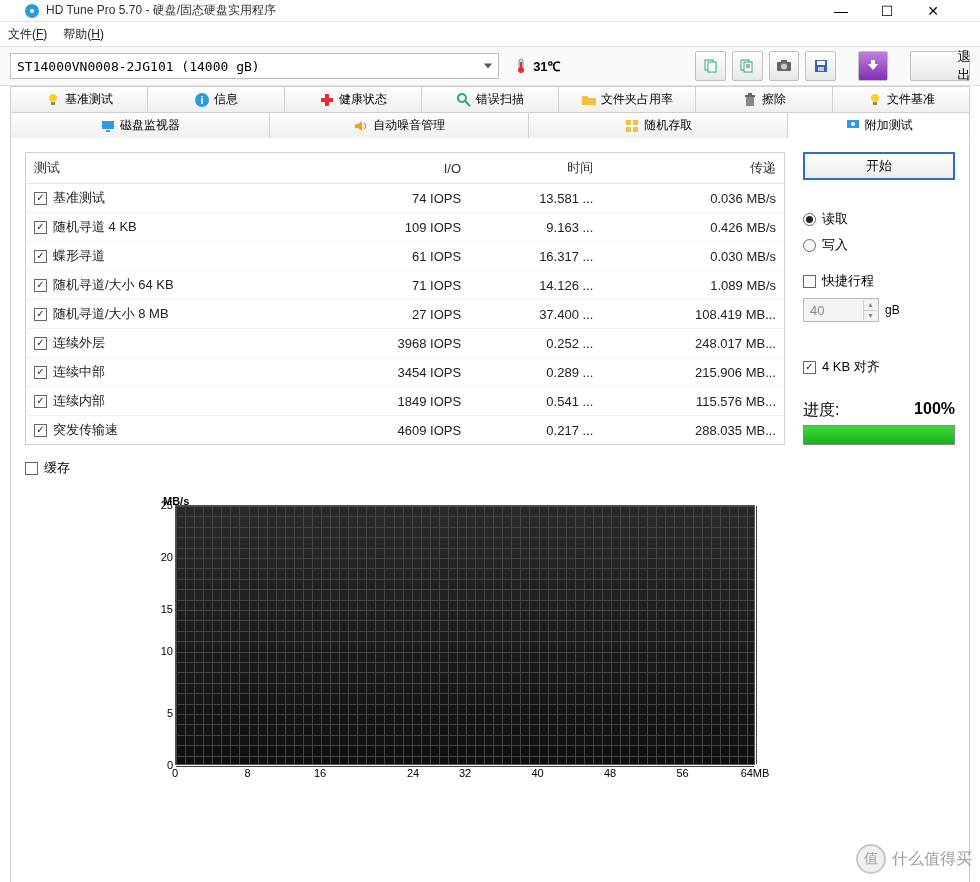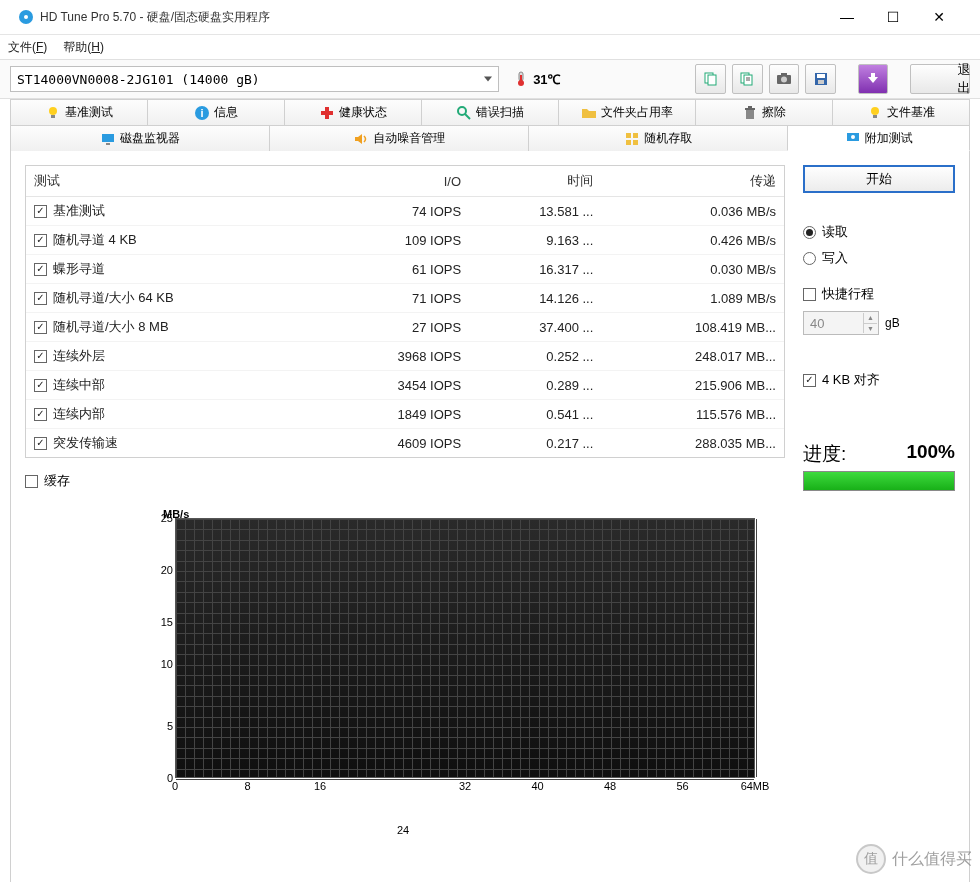--- a/index.html
+++ b/index.html
@@ -1,17 +1,17 @@
 <!DOCTYPE html>
 <html><head>
 <meta charset="utf-8">
 <style>
 * { box-sizing: border-box; margin: 0; padding: 0; }
 body { font-family: "Microsoft YaHei", "Segoe UI", Tahoma, sans-serif; font-size: 12px; background: #fff; width: 980px; height: 882px; overflow: hidden; position: relative; }
-.titlebar { height: 35px; display: flex; align-items: center; padding: 0 18px; border-bottom: 1px solid #e5e5e5; }
+.titlebar { height: 22px; display: flex; align-items: center; padding: 0 24px; border-bottom: 1px solid #e5e5e5; }
 .titlebar .app-icon { width: 16px; height: 16px; margin-right: 6px; display: inline-flex; align-items: center; justify-content: center; }
 .titlebar .title { flex: 1; font-size: 12px; color: #333; }
 .winbtns { display: flex; gap: 0; }
 .winbtn { width: 46px; height: 28px; display: flex; align-items: center; justify-content: center; font-size: 14px; cursor: default; }
 .menubar { height: 24px; display: flex; align-items: center; padding: 0 8px; gap: 16px; font-size: 12px; color: #222; }
 .menubar span u { text-decoration: underline; }
 .toolbar { height: 40px; display: flex; align-items: center; padding: 4px 10px; gap: 6px; border-top: 1px solid #e0e0e0; border-bottom: 1px solid #e0e0e0; background: #fafafa; }
 .drive-select { width: 510px; height: 26px; border: 1px solid #bfbfbf; background: #fff; display: flex; align-items: center; padding: 0 6px; font-family: Consolas, monospace; font-size: 13px; position: relative; }
 .drive-select::after { content: ""; position: absolute; right: 6px; top: 50%; transform: translateY(-50%); border-left: 4px solid transparent; border-right: 4px solid transparent; border-top: 5px solid #555; }
 .temp { display: flex; align-items: center; gap: 4px; margin-left: 8px; font-weight: bold; font-size: 13px; }
@@ -43,21 +43,21 @@
 .radio-row { display: flex; align-items: center; gap: 6px; margin-bottom: 8px; font-size: 13px; }
 .radio { width: 13px; height: 13px; border: 1px solid #666; border-radius: 50%; display: inline-flex; align-items: center; justify-content: center; }
 .radio.on::before { content: ""; width: 7px; height: 7px; background: #222; border-radius: 50%; }
 .stroke-row { margin-top: 18px; display: flex; align-items: center; gap: 6px; font-size: 13px; }
 .spinrow { margin-top: 8px; display: flex; align-items: center; gap: 6px; }
 .spin { width: 76px; height: 24px; border: 1px solid #bbb; background: #f4f4f4; display: flex; align-items: center; padding: 0 6px; color: #888; font-size: 13px; position: relative; }
 .spin-btns { position: absolute; right: 1px; top: 1px; bottom: 1px; width: 14px; display: flex; flex-direction: column; }
 .spin-btns div { flex: 1; border-left: 1px solid #ccc; display: flex; align-items: center; justify-content: center; font-size: 7px; color: #888; }
 .spin-btns div:first-child { border-bottom: 1px solid #ccc; }
 .align-row { margin-top: 36px; display: flex; align-items: center; gap: 6px; font-size: 13px; }
-.progress-label { margin-top: 52px; display: flex; justify-content: space-between; font-size: 19px; }
+.progress-label { margin-top: 24px; display: flex; justify-content: space-between; font-size: 16px; }
 .progbar { margin-top: 4px; height: 20px; border: 1px solid #8a8a8a; background: #fff; position: relative; }
 .progbar .fill { height: 100%; background: linear-gradient(#3edb3e, #18b018); width: 100%; }
 .chart { margin-top: 20px; position: relative; width: 740px; height: 300px; }
 .chart-ylabel { position: absolute; left: 138px; top: -2px; font-size: 11px; font-weight: bold; }
 .chart-plot { position: absolute; left: 150px; top: 8px; width: 580px; height: 260px; background: linear-gradient(#2a2a2a, #0f0f0f); border: 1px solid #555; }
 .chart-plot .vgrid, .chart-plot .hgrid { position: absolute; background: #444; }
 .ytick { position: absolute; left: 128px; width: 20px; text-align: right; font-size: 11px; }
 .xtick { position: absolute; top: 270px; font-size: 11px; text-align: center; transform: translateX(-50%); }
 .watermark { position: absolute; right: 8px; bottom: 8px; display: flex; align-items: center; gap: 6px; font-size: 16px; color: #888; opacity: 0.8; }
 .wm-icon { width: 30px; height: 30px; border-radius: 50%; background: #eee; border: 2px solid #bbb; display: flex; align-items: center; justify-content: center; font-size: 14px; color: #888; }
@@ -428,21 +428,21 @@
             <span class="ytick" style="top: 210px;">5</span>
             <span class="ytick" style="top: 148px;">10</span>
             <span class="ytick" style="top: 106px;">15</span>
             <span class="ytick" style="top: 54px;">20</span>
             <span class="ytick" style="top: 2px;">25</span>
           </div>
         <div id="xticks">
             <span class="xtick" style="left: 150px;">0</span>
             <span class="xtick" style="left: 222.5px;">8</span>
             <span class="xtick" style="left: 295px;">16</span>
-            <span class="xtick" style="left: 378px; margin-top: 44px;">24</span>
+            <span class="xtick" style="left: 388px;">24</span>
             <span class="xtick" style="left: 440px;">32</span>
             <span class="xtick" style="left: 512.5px;">40</span>
             <span class="xtick" style="left: 585px;">48</span>
             <span class="xtick" style="left: 657.5px;">56</span>
             <span class="xtick" style="left: 730px;">64MB</span>
           </div>
       </div>
     </div>
 
     <div class="rightcol">

